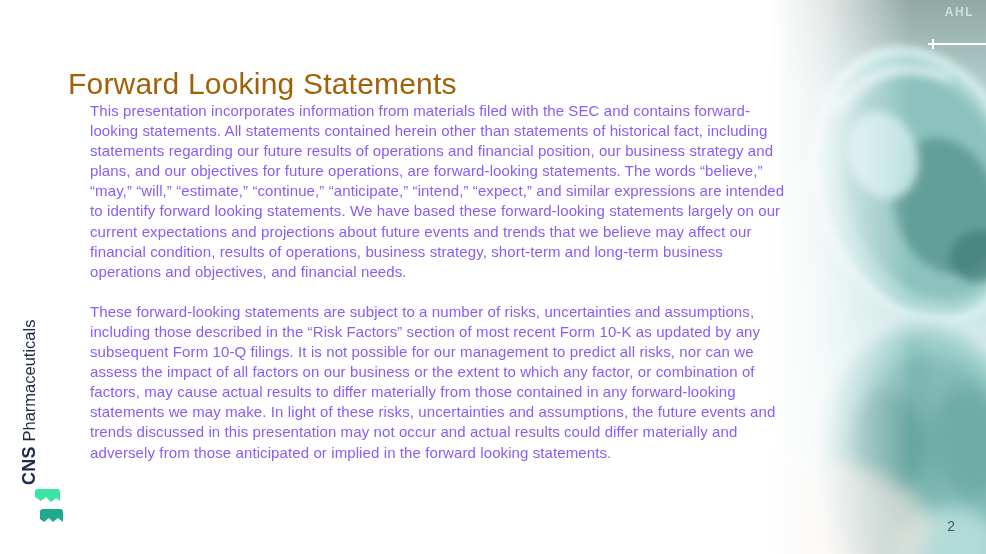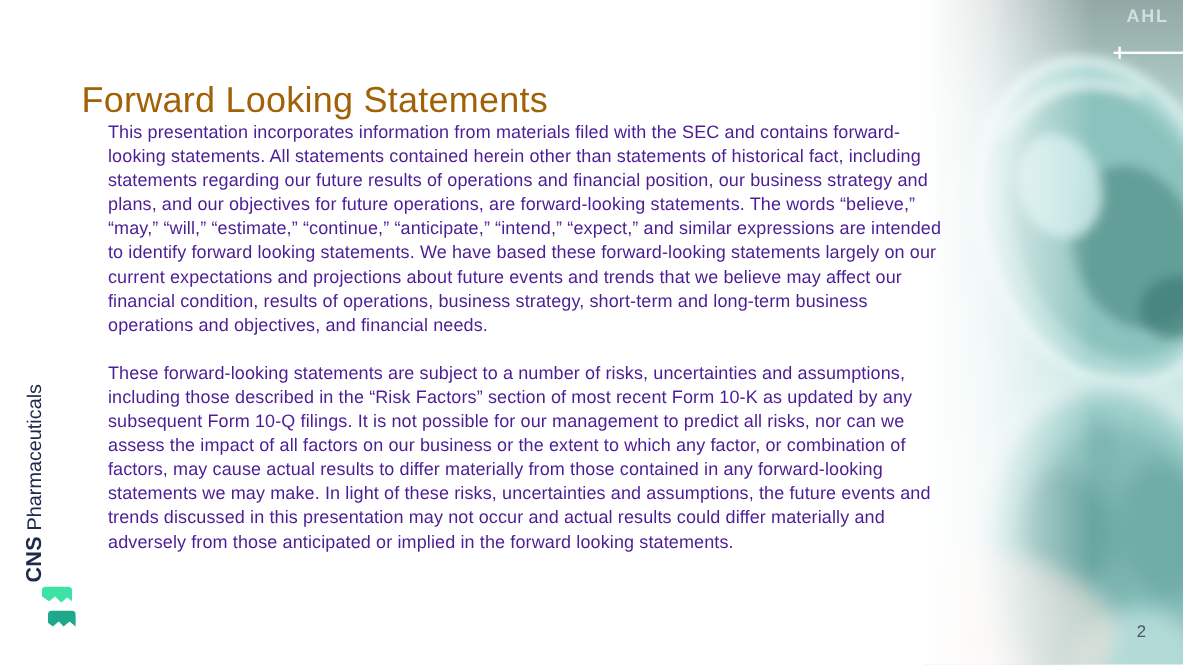--- a/index.html
+++ b/index.html
@@ -7,37 +7,37 @@
     width:986px;height:554px;overflow:hidden;
     font-family:"Liberation Sans","DejaVu Sans",sans-serif;
     background:#ffffff;position:relative;
   }
   .slide{position:absolute;inset:0;width:986px;height:554px;background:#ffffff;overflow:hidden;}
 
   
   .mri-panel{position:absolute;top:0;right:0;width:216px;height:554px;pointer-events:none;}
   .mri-label{
     position:absolute;top:5px;right:12px;
-    font-size:15px;letter-spacing:1.5px;font-weight:bold;
+    font-size:12px;letter-spacing:1.5px;font-weight:bold;
     color:rgba(215,233,236,0.85);
   }
   .annotation-line{position:absolute;top:43px;right:0;width:58px;height:2px;background:#ffffff;}
   .annotation-tick{position:absolute;top:39px;right:52px;width:2px;height:10px;background:#ffffff;}
 
   
   .title{
     position:absolute;left:68px;top:47px;
     font-size:30px;font-weight:500;letter-spacing:0.2px;
     color:#a16207;
   }
 
   
   .body-text{
     position:absolute;left:90px;top:101px;width:696px;
-    font-size:15px;line-height:20.1px;color:#4c1d95;
+    font-size:15px;line-height:20.1px;color:#8b5cf6;
     letter-spacing:0.1px;
   }
   .body-text p{margin:0 0 20px 0;}
 
   
   .brand{
     position:absolute;left:38px;bottom:69px;
     transform-origin:0 100%;
     transform:rotate(-90deg);
     white-space:nowrap;

